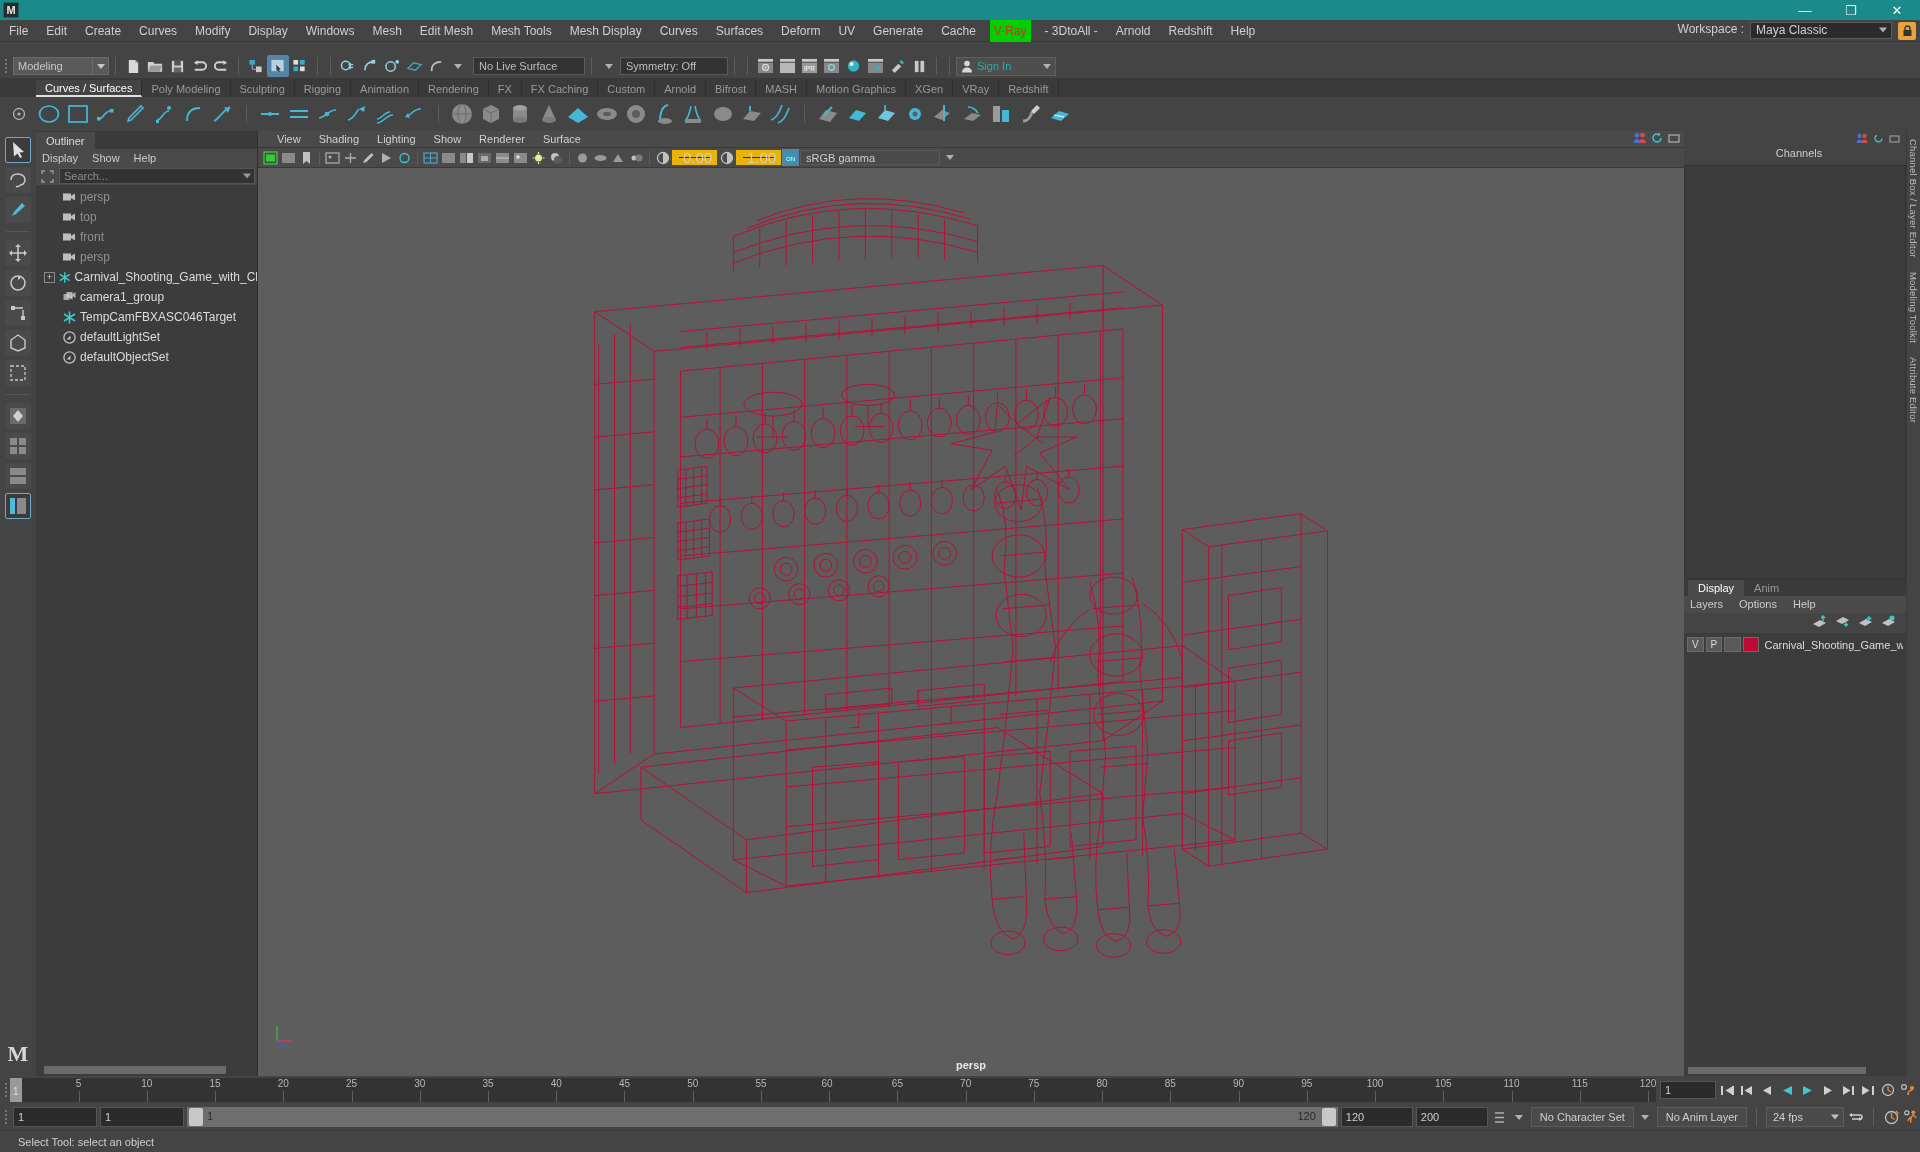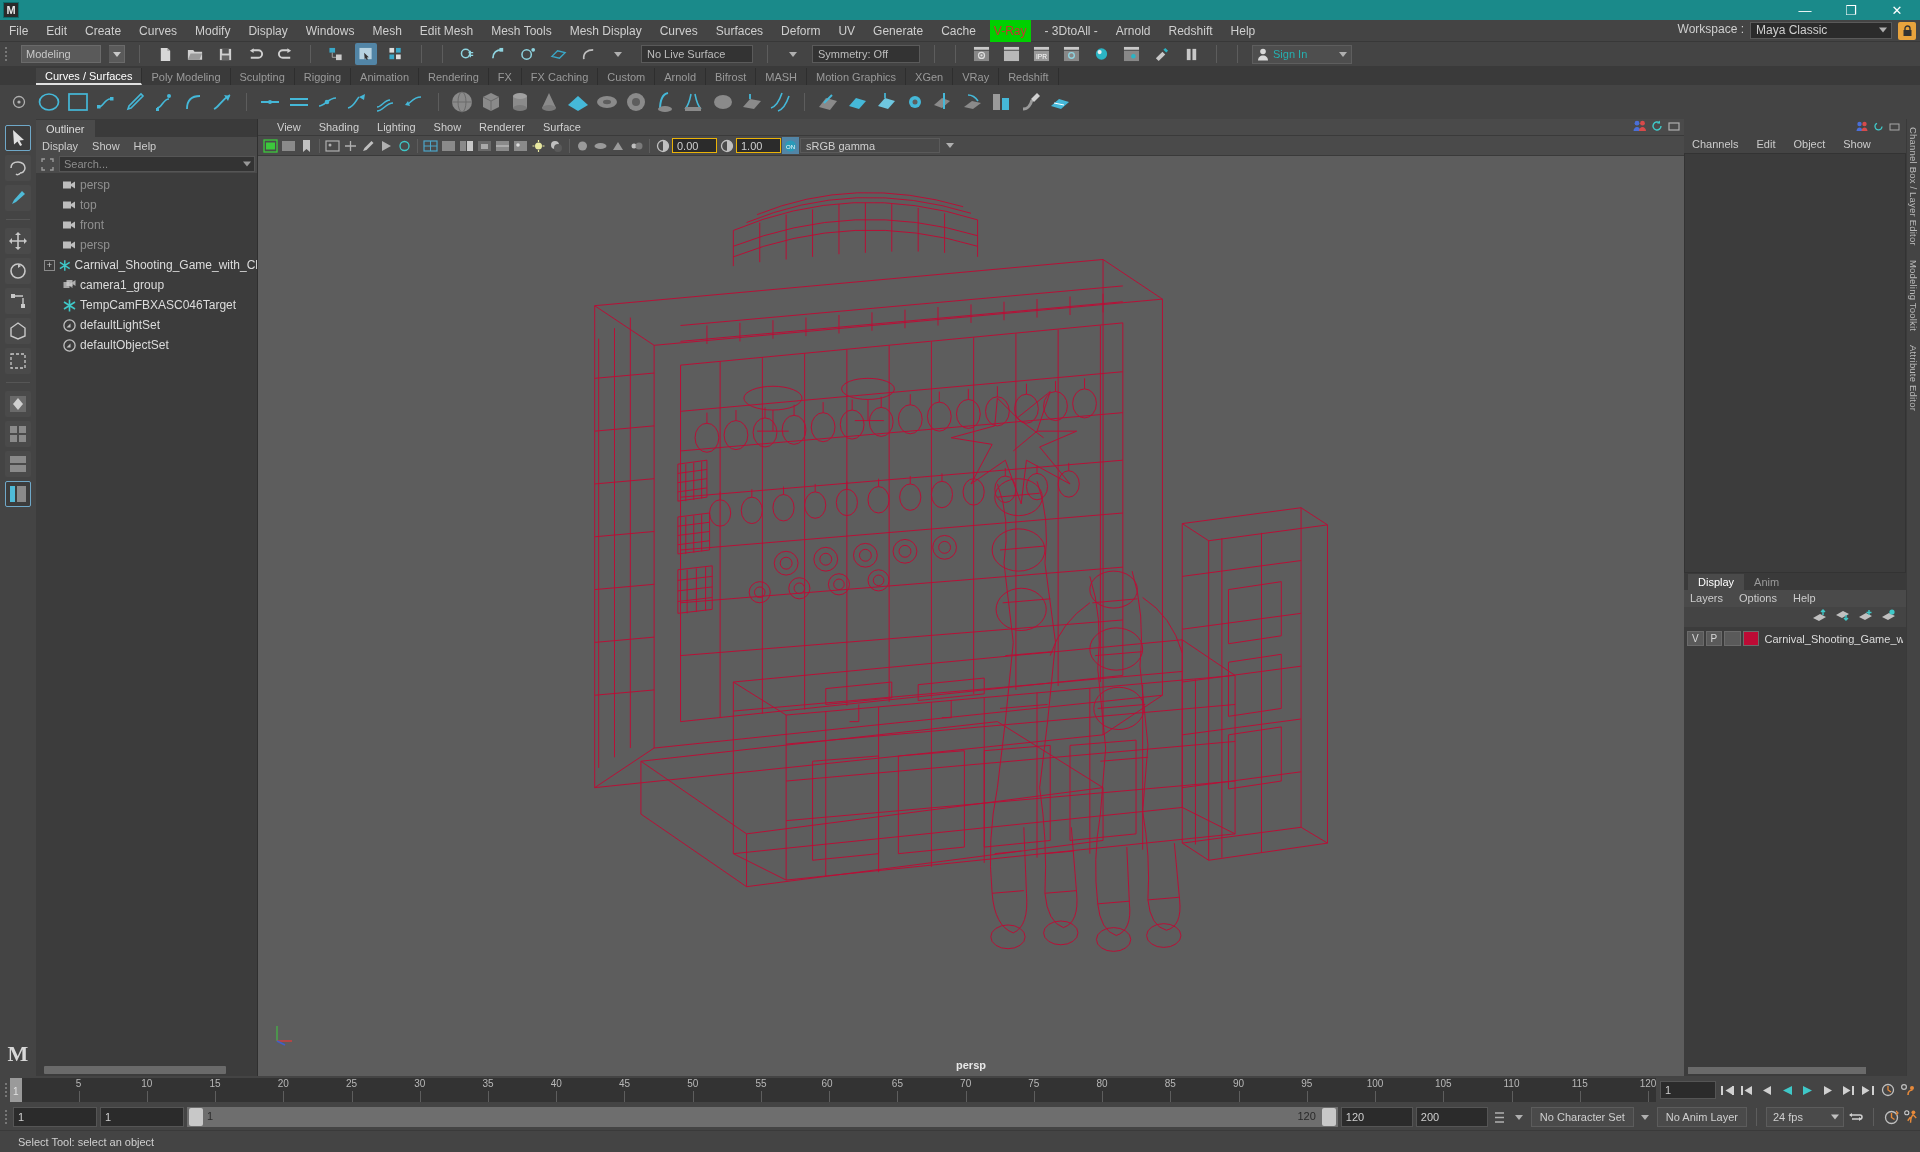--- a/index.html
+++ b/index.html
@@ -45,21 +45,21 @@
     position: relative;
   }
   .ws-combo .arr { position: absolute; right: 4px; top: 50%; transform: translateY(-50%);
     border-left: 4px solid transparent; border-right: 4px solid transparent; border-top: 5px solid #b0b0b0; }
   .lockicon { width: 18px; height: 18px; background: #e8a33d; border-radius: 2px;
     display:flex; align-items:center; justify-content:center; font-size: 11px; color:#333; }
 
   
   .statusline {
     height: 25px; background: #444444; display: flex; align-items: center;
-    flex: 0 0 auto; padding-left: 2px; gap: 8px; border-bottom: 1px solid #3a3a3a;
+    flex: 0 0 auto; padding-left: 2px; gap: 0px; border-bottom: 1px solid #3a3a3a; margin-top: 12px;
   }
   .grip { width: 8px; height: 22px; display:flex; flex-direction: column; justify-content:center; gap:2px; align-items:center;}
   .grip i { display:block; width:2px; height:2px; background:#777; }
   .mode-combo { width: 80px; height: 18px; background: #5a5a5a; border: 1px solid #6a6a6a;
     color: #c8c8c8; font-size: 11px; display: flex; align-items: center; padding-left: 4px; margin-left:3px; }
   .mode-arrow { width: 16px; height: 18px; background: #5a5a5a; border: 1px solid #6a6a6a; border-left:none;
     display:flex; align-items:center; justify-content:center; }
   .mode-arrow .a { border-left: 4px solid transparent; border-right: 4px solid transparent; border-top: 5px solid #c8c8c8; }
   .tsep { width: 1px; height: 18px; background: #5d5d5d; margin: 0 6px; }
   .tool-ico { width: 22px; height: 22px; display:flex; align-items:center; justify-content:center; }
@@ -124,34 +124,34 @@
   
   .vpwrap { flex: 1 1 auto; display: flex; flex-direction: column; min-width: 0; background: #444; }
   .vp-menurow { height: 17px; background: #4a4a4a; display: flex; align-items: center;
     padding-left: 10px; gap: 0px; position: relative; border-bottom: 1px solid #3a3a3a; }
   .vp-menu { color: #d0d0d0; font-size: 11px; padding: 0 9px; }
   .vp-menurow-right { position: absolute; right: 4px; display: flex; gap: 5px; align-items: center; }
   .vp-toolrow { height: 20px; background: #4a4a4a; display: flex; align-items: center;
     padding-left: 4px; gap: 1px; border-bottom: 1px solid #3a3a3a; }
   .vp-ico { width: 17px; height: 17px; display: flex; align-items: center; justify-content: center; }
   .vp-ico.act { background: #5285a6; }
-  .vp-num { width: 45px; height: 15px; background: #2b2b2b; border: 1px solid #eab308;
-    color: #cfcfcf; font-size: 11px; display: flex; align-items: center; padding-left: 4px; }
+  .vp-num { width: 45px; height: 15px; background: #2b2b2b; border: 7px solid #eab308;
+    color: #cfcfcf; font-size: 15px; display: flex; align-items: center; padding-left: 4px; }
   .vp-gamma { width: 140px; height: 15px; background: #4a4a4a; border: 1px solid #5a5a5a;
     color: #cfcfcf; font-size: 11px; display: flex; align-items: center; padding-left: 5px; }
   .viewport { flex: 1 1 auto; background: #5d5d5d; position: relative; overflow: hidden; }
   .vp-label { position: absolute; bottom: 5px; left: 50%; transform: translateX(-50%);
     color: #e8e8e8; font-size: 11px; font-weight: bold; }
   .vp-axis { position: absolute; left: 14px; bottom: 30px; width: 26px; height: 26px; }
   .model-svg { position: absolute; left: 0; top: 0; width: 100%; height: 100%; }
 
   
   .rightwrap { width: 222px; background: #444444; display: flex; flex-direction: column; flex: 0 0 auto; }
   .r-toprow { height: 16px; background: #444; display:flex; align-items:center; justify-content:flex-end; gap:5px; padding-right: 6px;}
-  .r-menurow { height: 18px; display: flex; align-items: center; padding-left: 8px; gap: 18px; background: #444444; }
+  .r-menurow { height: 18px; display: flex; align-items: center; padding-left: 8px; gap: 18px; background: #444444; flex-direction: column; }
   .r-menu { color: #cccccc; font-size: 11px; }
   .r-body { flex: 1 1 auto; background: #3c3c3c; border: 1px solid #333; }
   .layers-tabrow { height: 17px; background: #3a3a3a; display: flex; align-items: flex-end; padding-left: 4px; }
   .lay-tab { color: #9a9a9a; font-size: 11px; padding: 0 10px; height: 16px; display: flex; align-items: center; }
   .lay-tab.active { background: #4a4a4a; color: #ffffff; }
   .lay-menurow { height: 17px; background: #4a4a4a; display: flex; align-items: center; padding-left: 6px; gap: 16px; }
   .lay-btnrow { height: 20px; background: #444444; display: flex; align-items: center; justify-content: flex-end; gap: 8px; padding-right: 10px; }
   .lay-body { flex: 1 1 auto; background: #3c3c3c; padding-top: 3px; }
   .lay-row { height: 18px; display: flex; align-items: center; gap: 2px; padding: 0 3px; }
   .lay-cell { width: 18px; height: 15px; background: #5a5a5a; border: 1px solid #6b6b6b;

